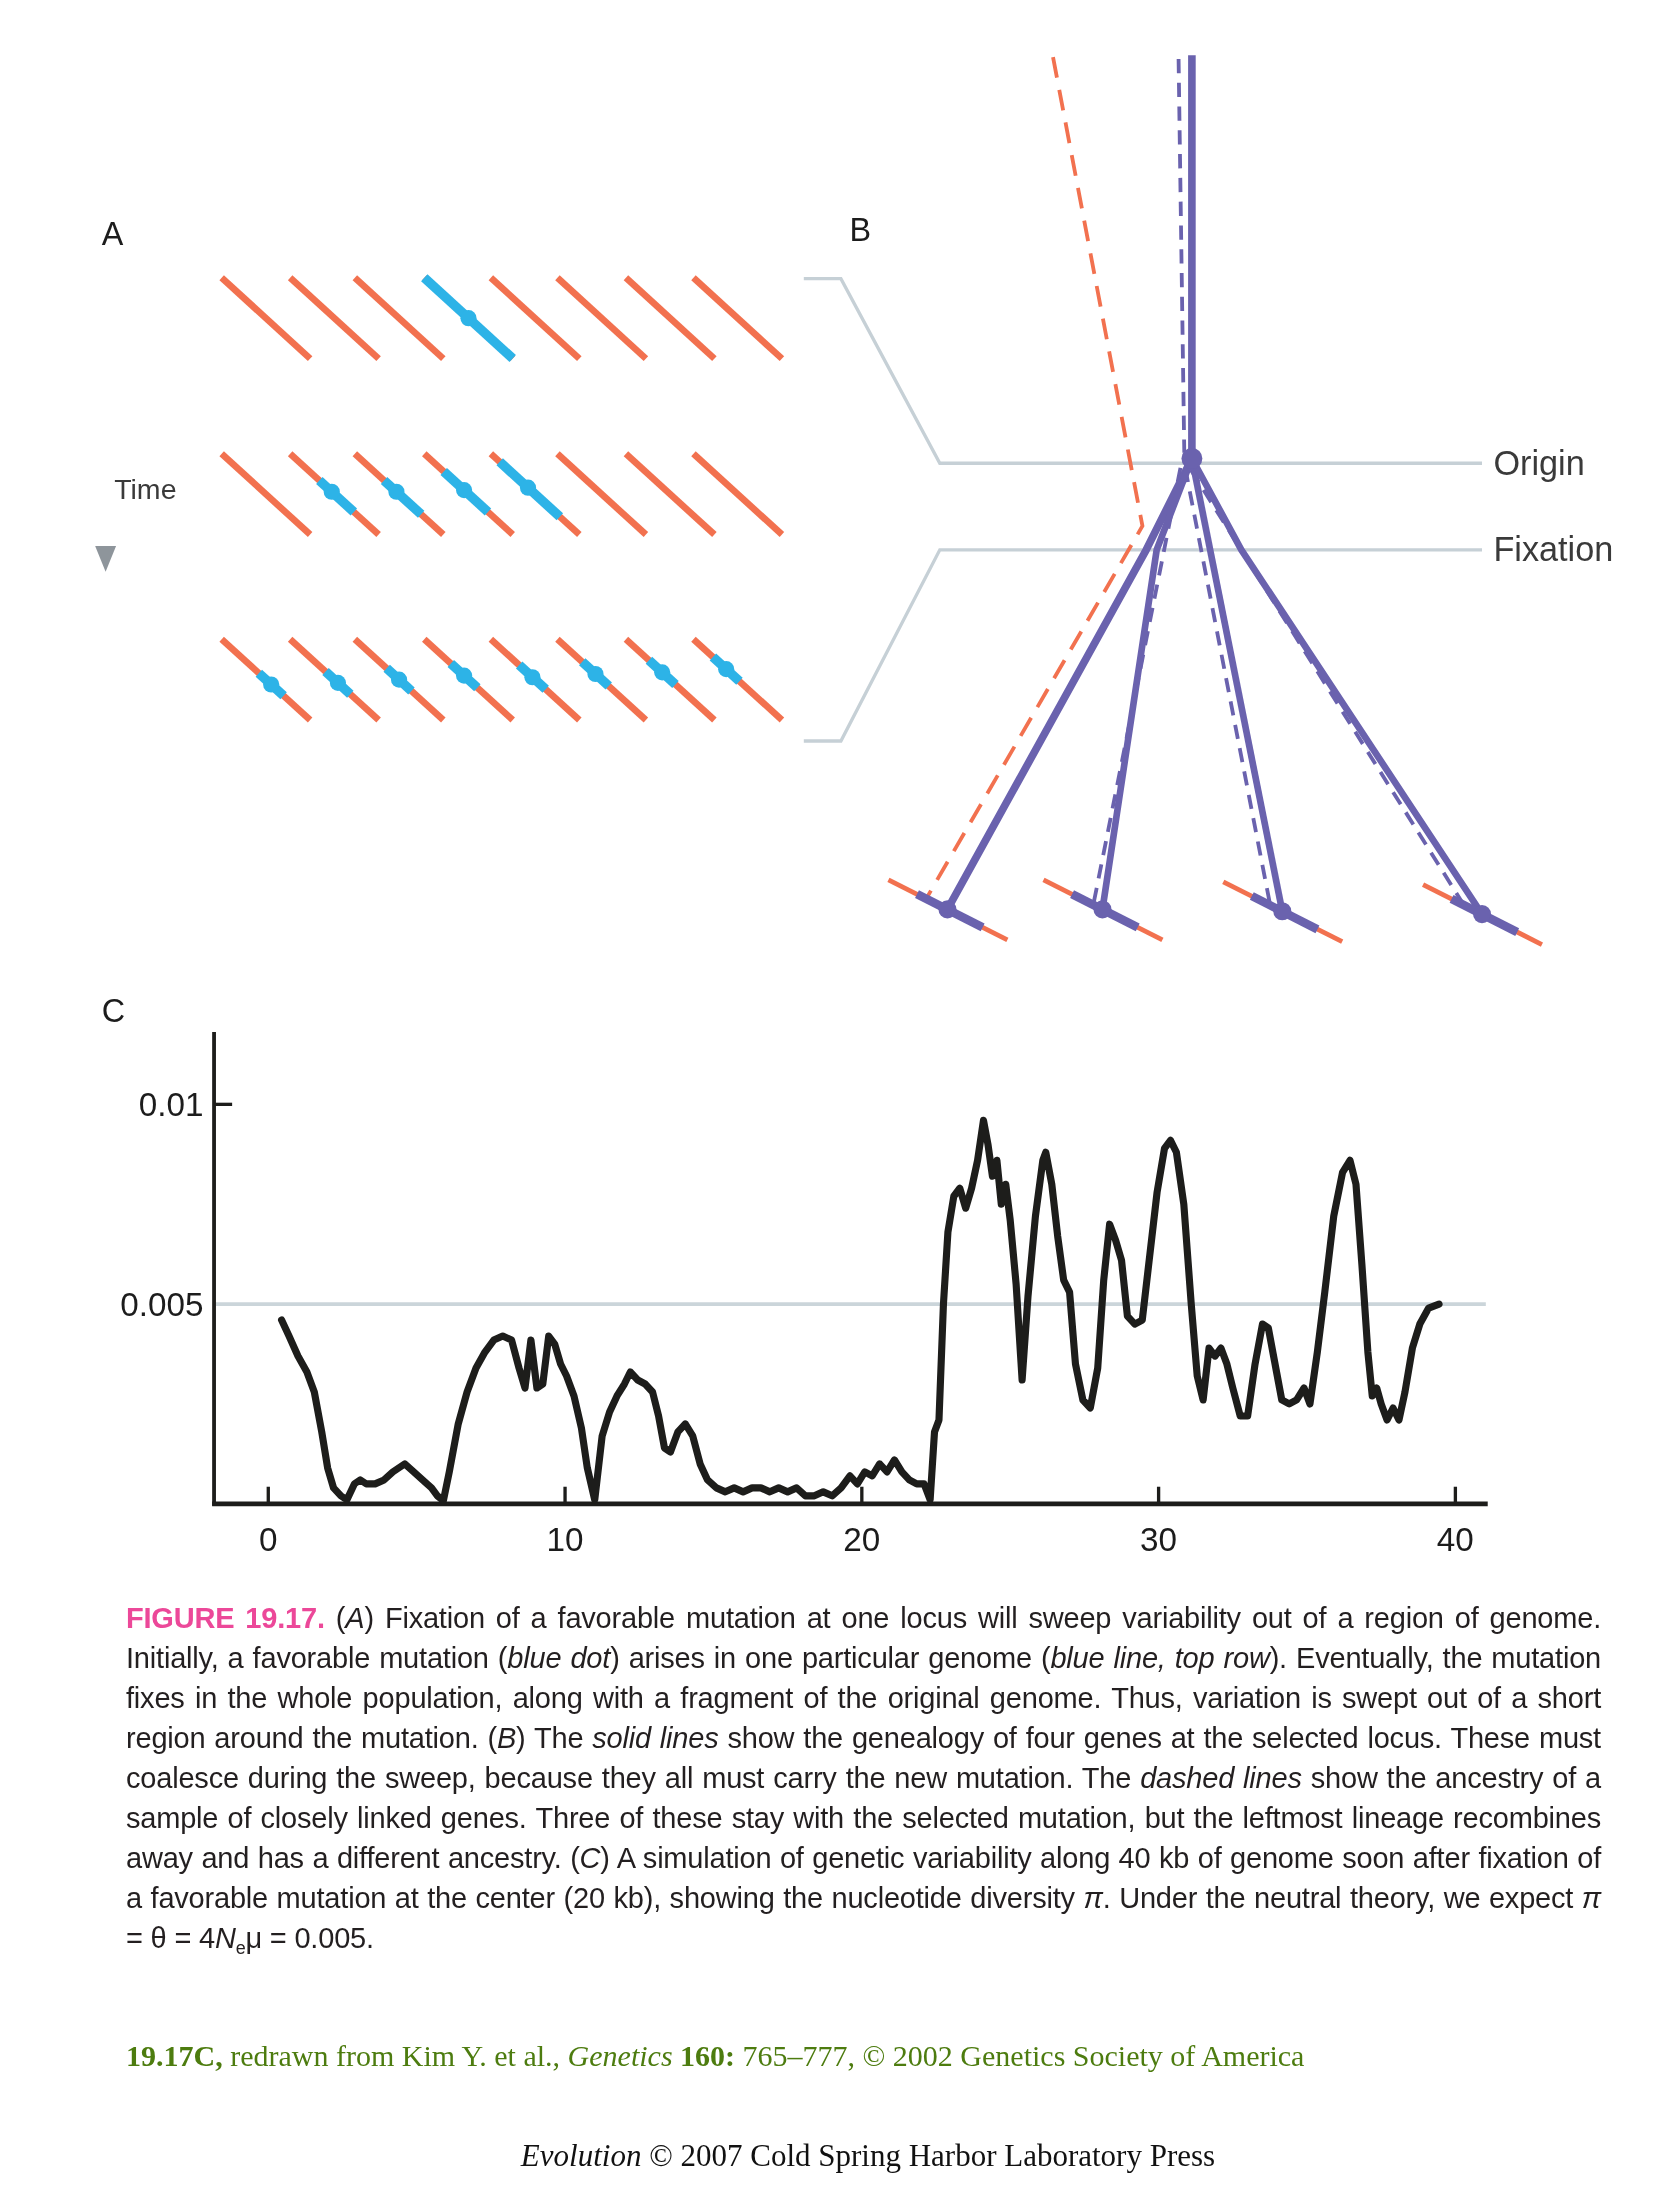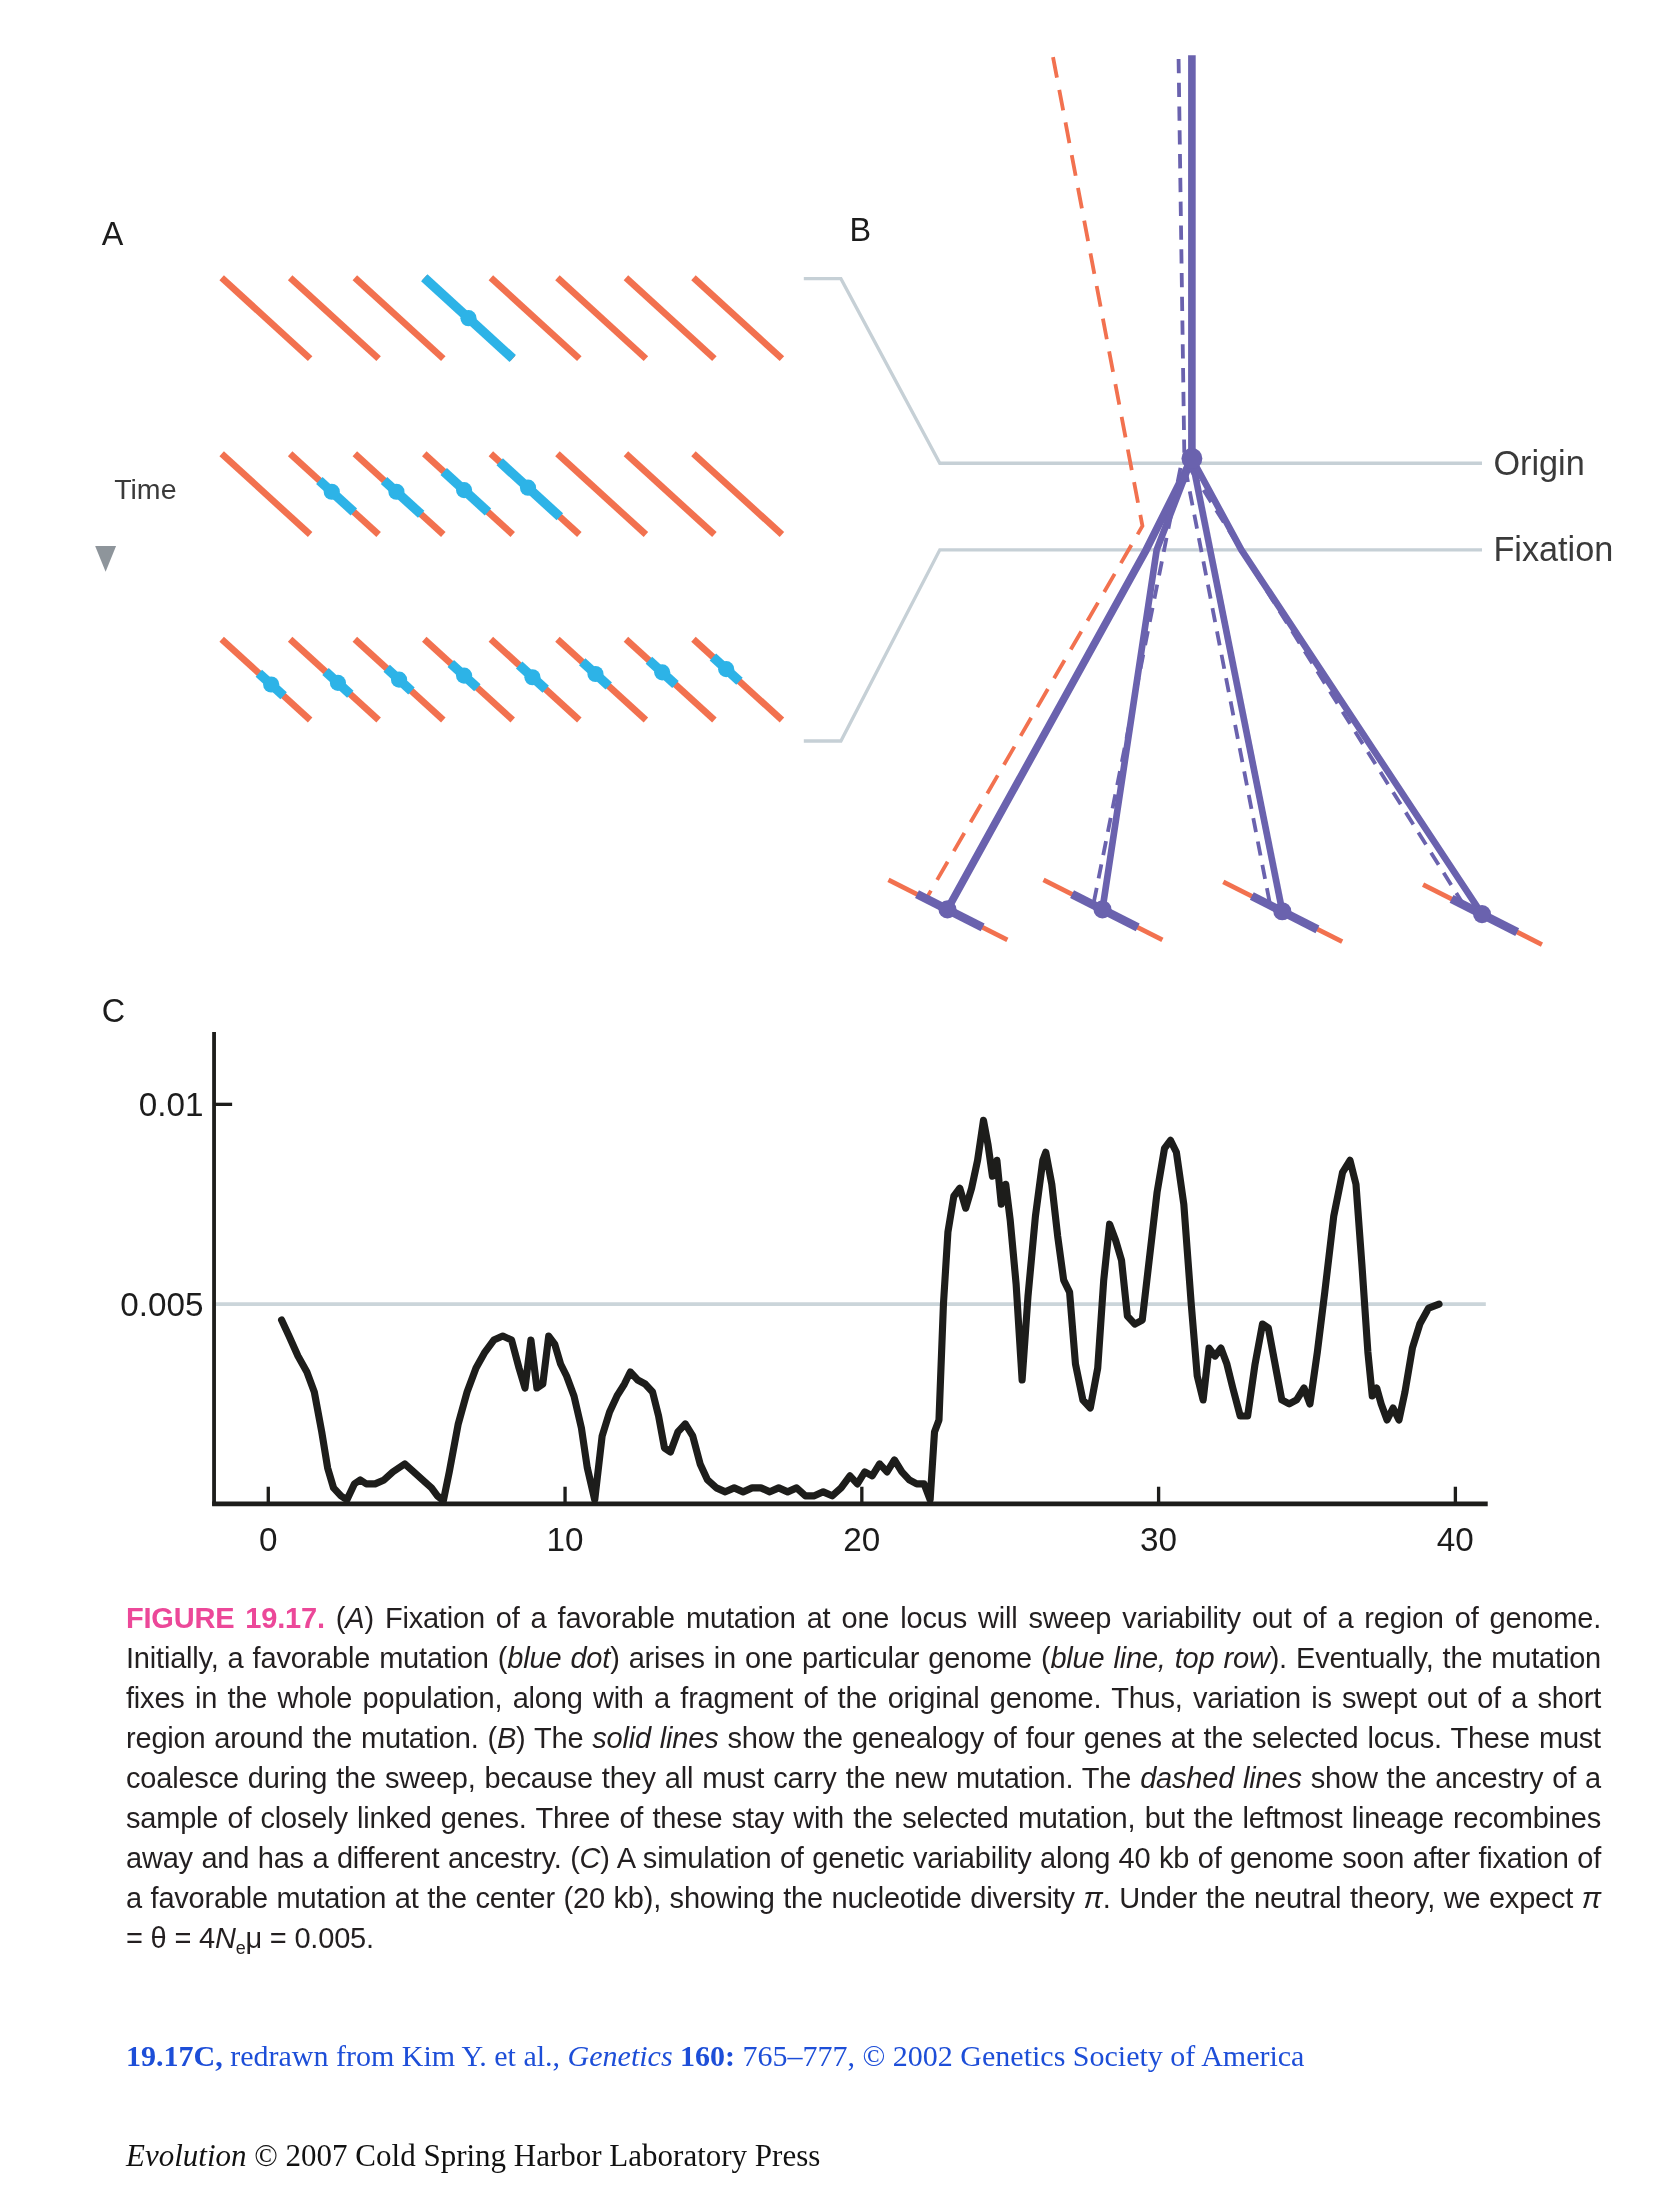--- a/index.html
+++ b/index.html
@@ -16,25 +16,25 @@
     position:absolute;left:126px;top:1569px;width:1475px;
     font-size:29px;line-height:40px;text-align:justify;
     letter-spacing:-0.2px;color:#231F20;
   }
   .r-fig{color:#ec4899;font-weight:700;}
   .r-i{font-style:italic;}
   .r-b{font-weight:700;}
   .r-sub{font-size:0.62em;vertical-align:-0.35em;}
   .credit{
     position:absolute;left:126px;top:2009px;width:1484px;
-    font-family:"Liberation Serif",serif;font-size:30px;color:#1d4ed8;
+    font-family:"Liberation Serif",serif;font-size:30px;color:#4d7c0f;
   }
   .footer{
     position:absolute;left:126px;top:2107px;width:1484px;
-    font-family:"Liberation Serif",serif;font-size:31px;color:#111;
+    font-family:"Liberation Serif",serif;font-size:31px;color:#111;text-align:center;
   }
 </style>
 </head>
 <body>
 
 <svg id="figure-svg" width="1678" height="1579" viewBox="0 0 1764 1660">
   <defs>
     <linearGradient id="arrowGrad" x1="0" y1="0" x2="0" y2="1">
       <stop offset="0" stop-color="#C4C9CD"></stop>
       <stop offset="1" stop-color="#8E959B"></stop>

